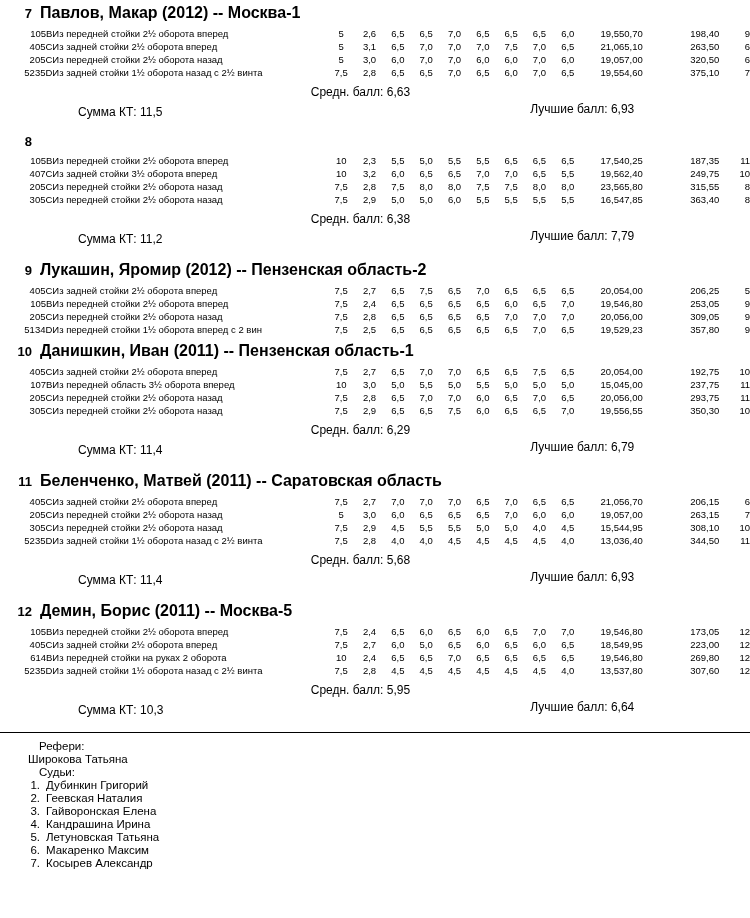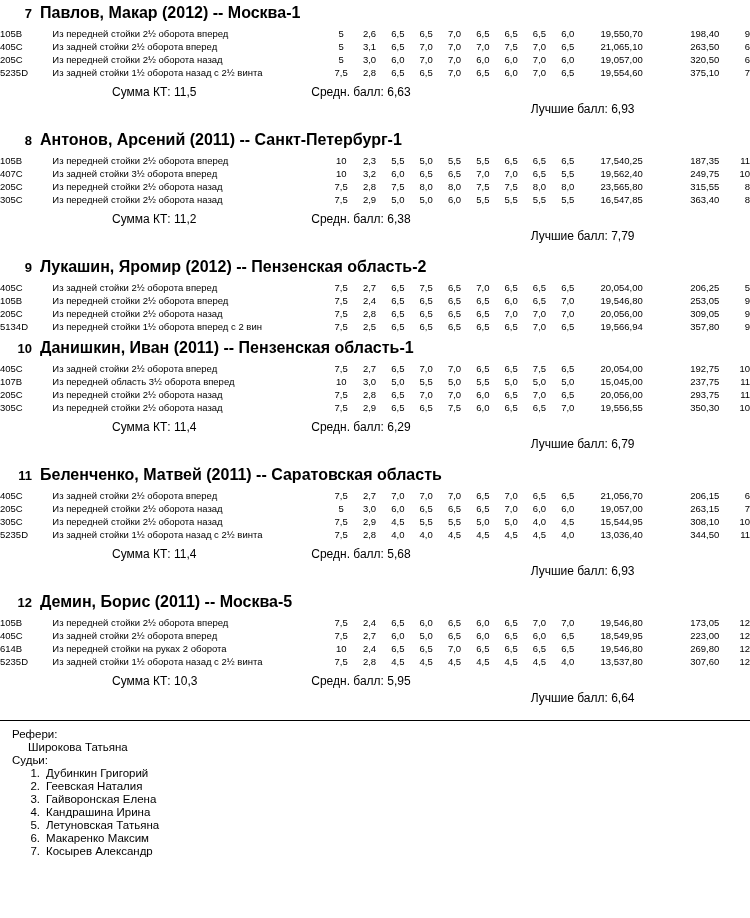--- a/index.html
+++ b/index.html
@@ -37,43 +37,43 @@
     border-collapse: collapse;
     width: 750px;
     table-layout: fixed;
   }
   table.dives td {
     font-size: 9.5px;
     padding: 1px 0 1px 0;
     vertical-align: bottom;
     white-space: nowrap;
   }
-  td.c-code { width: 48px; text-align: left; padding-right: 6px; margin-left: 20px; }
+  td.c-code { width: 48px; text-align: right; padding-right: 6px; margin-left: 20px; }
   td.c-desc { width: 252px; text-align: left; }
   td.c-dd   { width: 26px; text-align: center; }
   td.c-j    { width: 26px; text-align: center; }
   td.c-tot  { width: 34px; text-align: right; padding-right: 2px; }
   td.c-pts  { width: 44px; text-align: left; padding-right: 2px; }
   td.c-run  { width: 48px; text-align: right; padding-right: 2px; }
   td.c-pl   { width: 28px; text-align: right; padding-right: 8px; }
   .summary {
     display: flex;
     font-size: 12px;
     padding: 6px 0 9px 0;
   }
-  .sum-a { width: 300px; padding-left: 112px; }
+  .sum-a { width: 300px; padding-left: 78px; margin-top: 20px; }
   .sum-b { width: 225px; margin-left: 16px; }
   .sum-c { width: 225px; margin-top: 17px; }
   hr.sep {
     border: none;
     border-top: 1px solid #000;
     margin: 6px 0 6px 0;
   }
   .officials { font-size: 11.5px; padding-left: 6px; }
-  .officials .role { padding: 1px 0 0 6px; }
+  .officials .role { padding: 1px 0 0 6px; margin-left: 27px; }
   .officials .person { padding: 1px 0 0 22px; }
   .judge-row { padding: 1px 0 0 22px; display: flex; }
   .judge-num { width: 18px; text-align: right; padding-right: 6px; }
 </style>
 </head>
 <body>
 
 <div class="page">
   <div id="athletes-container">
       <div class="athlete-block">
@@ -155,21 +155,20 @@
         </table>
         <div class="summary">
           <div class="sum-a">Сумма КТ:  11,5</div>
           <div class="sum-b">Средн. балл: 6,63</div>
           <div class="sum-c">Лучшие балл: 6,93</div>
         </div>
       </div>
       <div class="athlete-block">
         <div class="athlete-head">
           <div class="athlete-rank">8</div>
-          <div class="athlete-name">Антонов, Арсений (2011) -- Санкт-Петербург-1</div>
         </div>
         <table class="dives">
           <tbody>
             <tr>
               <td class="c-code">105B</td>
               <td class="c-desc">Из передней стойки 2½ оборота вперед</td>
               <td class="c-dd">10</td>
               <td class="c-dd">2,3</td>
               <td class="c-j">5,5</td>
               <td class="c-j">5,0</td>
@@ -306,21 +305,21 @@
               <td class="c-dd">7,5</td>
               <td class="c-dd">2,5</td>
               <td class="c-j">6,5</td>
               <td class="c-j">6,5</td>
               <td class="c-j">6,5</td>
               <td class="c-j">6,5</td>
               <td class="c-j">6,5</td>
               <td class="c-j">7,0</td>
               <td class="c-j">6,5</td>
               <td class="c-tot">19,5</td>
-              <td class="c-pts">66,94</td>
+              <td class="c-pts">29,23</td>
               <td class="c-run">357,80</td>
               <td class="c-pl">9</td>
             </tr>
           </tbody>
         </table>
       </div>
       <div class="athlete-block">
         <div class="athlete-head">
           <div class="athlete-rank">10</div>
           <div class="athlete-name">Данишкин, Иван (2011) -- Пензенская область-1</div>

